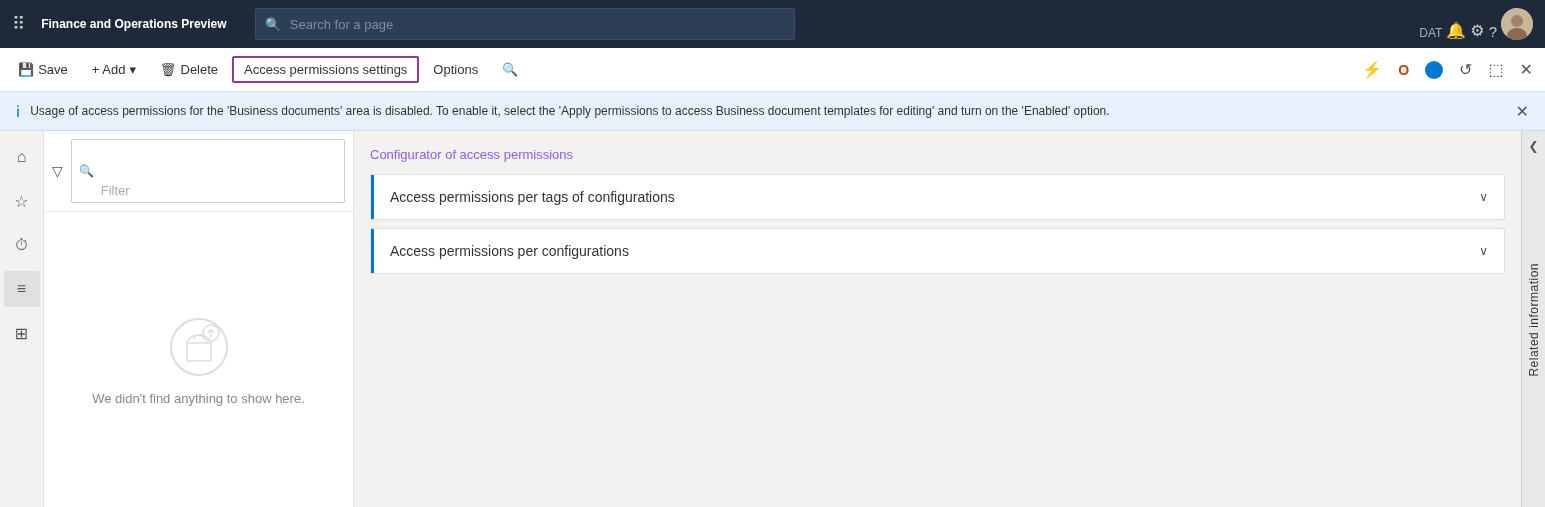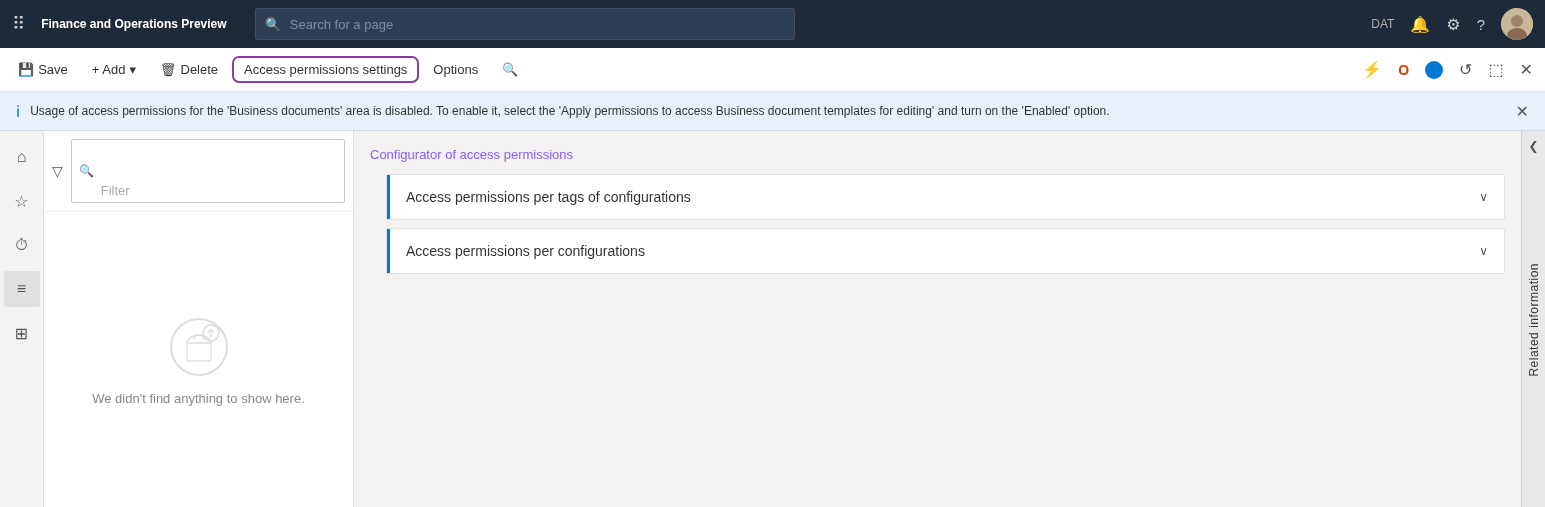--- a/index.html
+++ b/index.html
@@ -31,21 +31,21 @@
     }
     .top-nav-search input {
       background: transparent;
       border: none;
       outline: none;
       color: #7dd3fc;
       font-size: 13px;
       width: 100%;
     }
     .top-nav-search input::placeholder { color: #7a8fa3; }
-    .top-nav-right { margin-left: auto; display: flex; align-items: center; gap: 16px; color: #ccc; font-size: 13px; }
+    .top-nav-right { margin-left: auto; display: flex; align-items: flex-end; gap: 4px; color: #ccc; font-size: 13px; }
     .top-nav-right span { cursor: pointer; }
     .avatar { width: 32px; height: 32px; border-radius: 50%; background: #c8b89a; display: flex; align-items: center; justify-content: center; overflow: hidden; }
 
     
     .toolbar {
       background: #ffffff;
       border-bottom: 1px solid #e0e0e0;
       height: 44px;
       display: flex;
       align-items: center;
@@ -64,21 +64,21 @@
       color: #333;
       border-radius: 2px;
     }
     .toolbar-active-tab {
       border: 2px solid #8b3d9b;
       background: transparent;
       padding: 4px 10px;
       font-size: 13px;
       color: #333;
       cursor: pointer;
-      border-radius: 7px;
+      border-radius: 2px;
       font-weight: 500;
     }
     .toolbar-right { margin-left: auto; display: flex; align-items: center; gap: 8px; }
     .toolbar-right-icon { font-size: 16px; color: #555; cursor: pointer; padding: 4px; }
 
     
     .info-banner {
       background: #e8f1fb;
       border-bottom: 1px solid #c8ddf5;
       padding: 8px 16px;
@@ -184,21 +184,20 @@
     .configurator-title {
       font-size: 13px;
       color: #8b5cf6;
       margin-bottom: 12px;
     }
     .accordion-item {
       background: white;
       border: 1px solid #e0e0e0;
       border-radius: 2px;
       margin-bottom: 8px;
-      margin-left: 16px;
     }
     .accordion-header {
       display: flex;
       align-items: center;
       justify-content: space-between;
       padding: 14px 16px;
       cursor: pointer;
       font-size: 14px;
       color: #333;
       border-left: 3px solid #0078d4;

